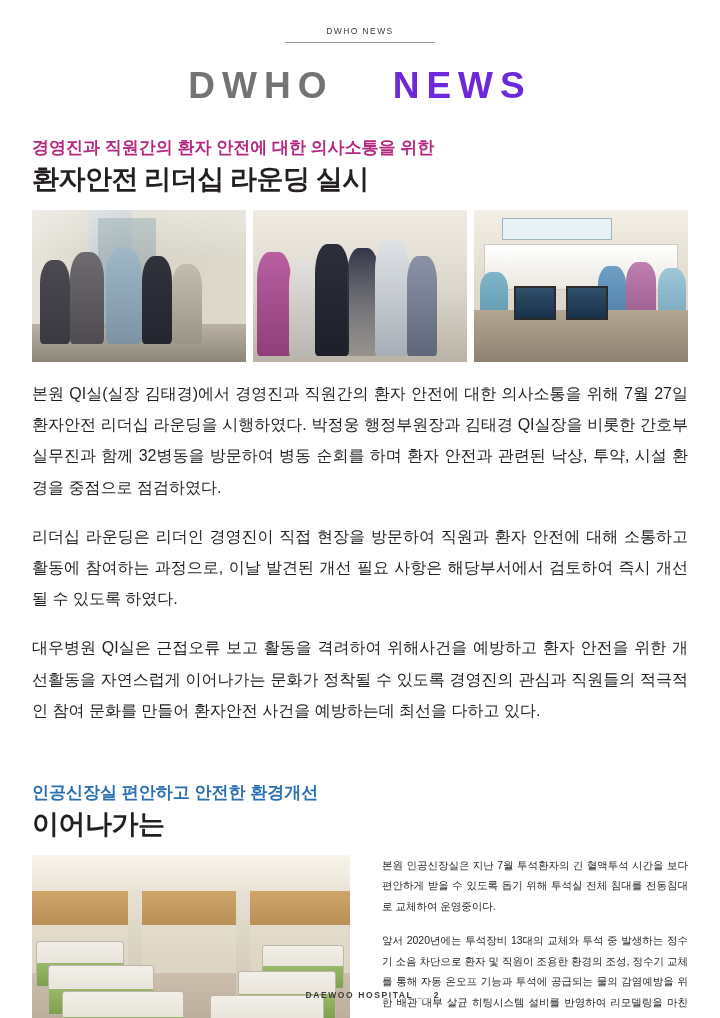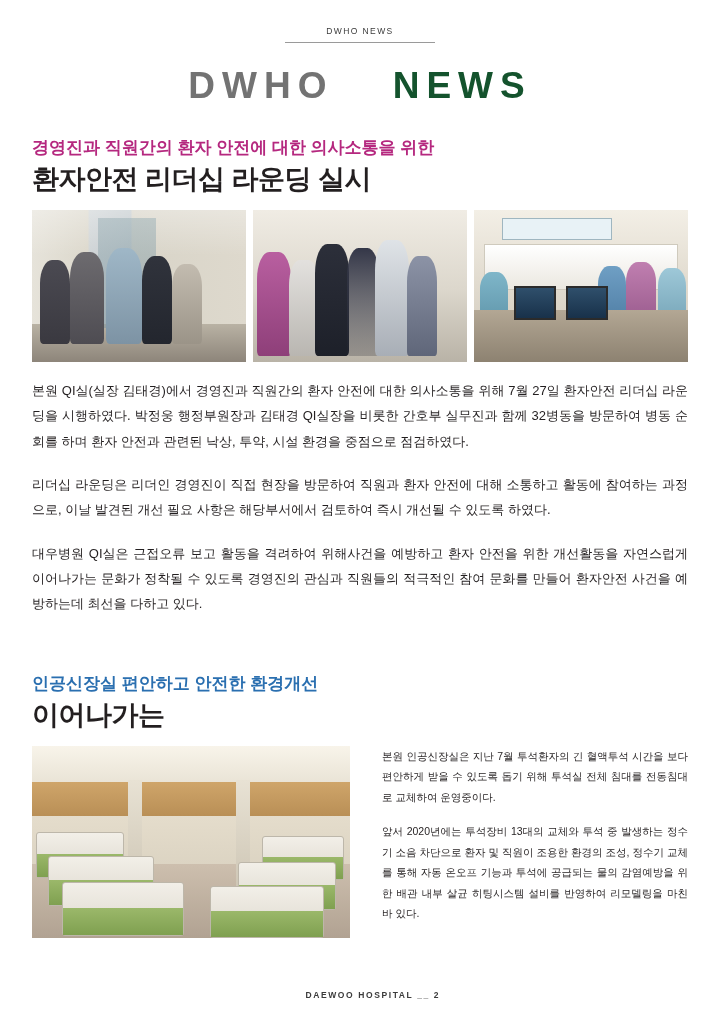--- a/index.html
+++ b/index.html
@@ -42,38 +42,39 @@
     margin: 0 auto;
   }
   .masthead-title {
     text-align: center;
     margin-top: 22px;
     font-size: 37px;
     font-weight: bold;
     letter-spacing: 7px;
   }
   .masthead-title .dark { color: #737373; }
-  .masthead-title .gold { color: #14532d; margin-left: 42px; }
+  .masthead-title .gold { color: #6d28d9; margin-left: 42px; }
 
   
   .article { margin-top: 30px; }
   .sub-head {
     font-size: 17px;
     font-weight: bold;
     line-height: 1.3;
   }
   .sub-head.magenta { color: #b5287f; }
   .sub-head.blue { color: #2a6fb0; }
   .main-head {
     font-size: 27px;
     font-weight: bold;
     color: #231f20;
     letter-spacing: -0.5px;
     margin-top: 4px;
     line-height: 1.22;
+    font-family: Liberation Serif, serif;
   }
 
   
   .photo-strip {
     display: flex;
     gap: 7px;
     margin-top: 14px;
   }
   .photo {
     position: relative;
@@ -148,21 +149,21 @@
   .ph3 .m2 { left: 92px; }
   .ph3 .fig { position: absolute; bottom: 34px; border-radius: 40% 40% 10% 10% / 30% 30% 6% 6%; }
   .ph3 .n1 { left: 6px;   width: 28px; height: 56px; background: linear-gradient(180deg,#7fb6c9 0%,#5d93a8 100%); }
   .ph3 .n2 { left: 124px; width: 28px; height: 62px; background: linear-gradient(180deg,#6f9fc4 0%,#4d7ba2 100%); }
   .ph3 .n3 { left: 152px; width: 30px; height: 66px; background: linear-gradient(180deg,#c07fb0 0%,#96588a 100%); }
   .ph3 .n4 { right: 2px;  width: 28px; height: 60px; background: linear-gradient(180deg,#9ec8d8 0%,#73a2b5 100%); }
 
   
   .body-copy {
     margin-top: 16px;
-    font-size: 13px;
+    font-size: 16px;
     line-height: 1.95;
     color: #231f20;
     text-align: justify;
   }
   .body-copy p { margin: 0 0 18px 0; }
   .body-copy p:last-child { margin-bottom: 0; }
 
   
   .two-col {
     display: flex;

